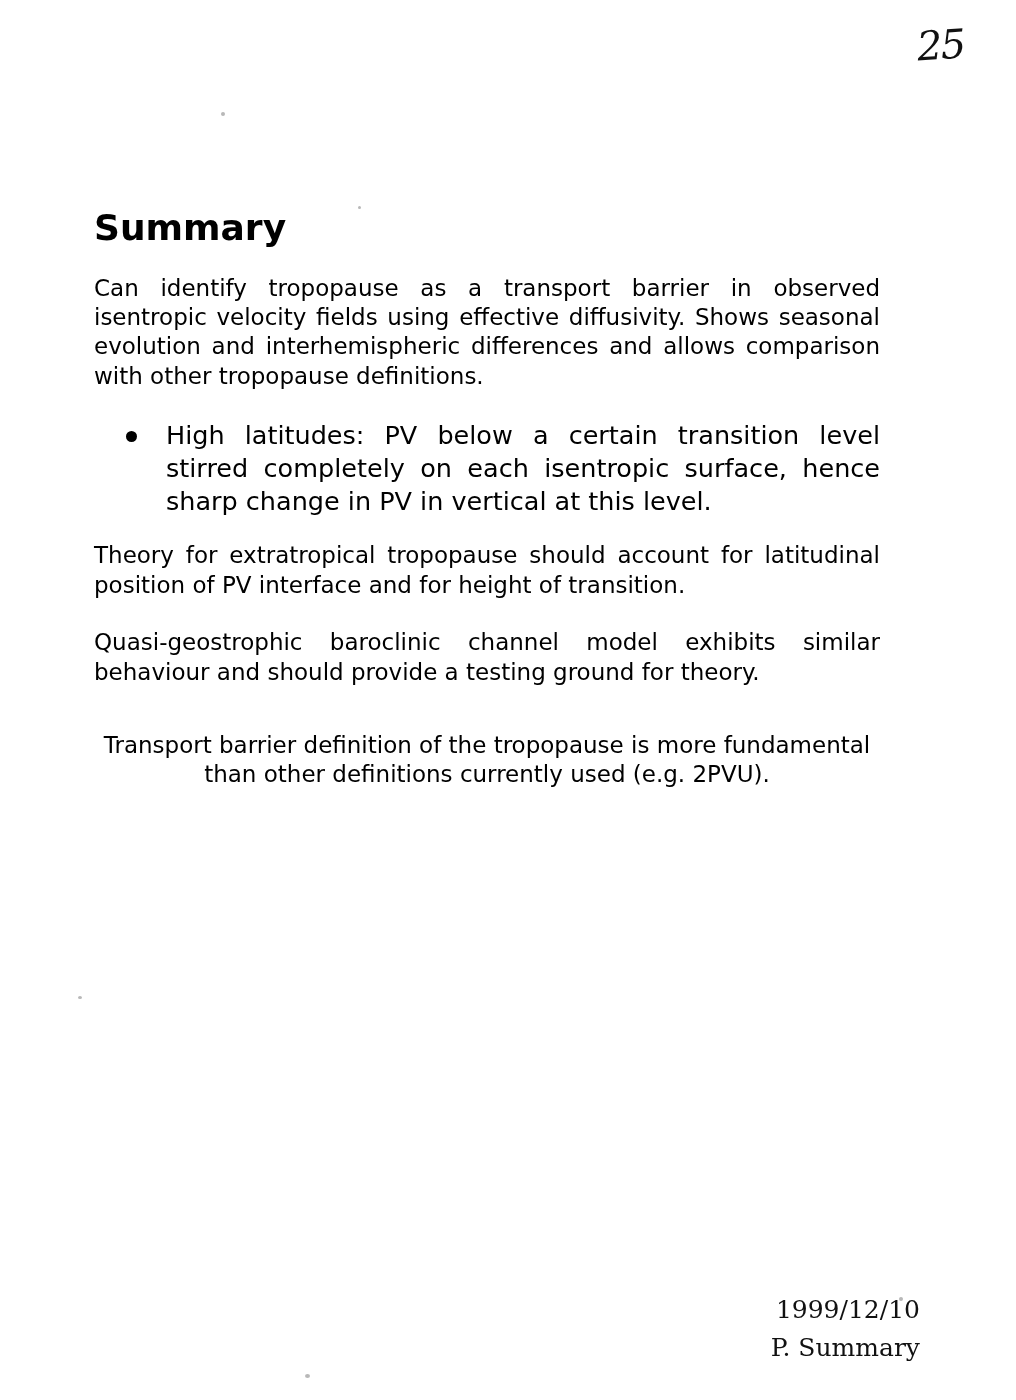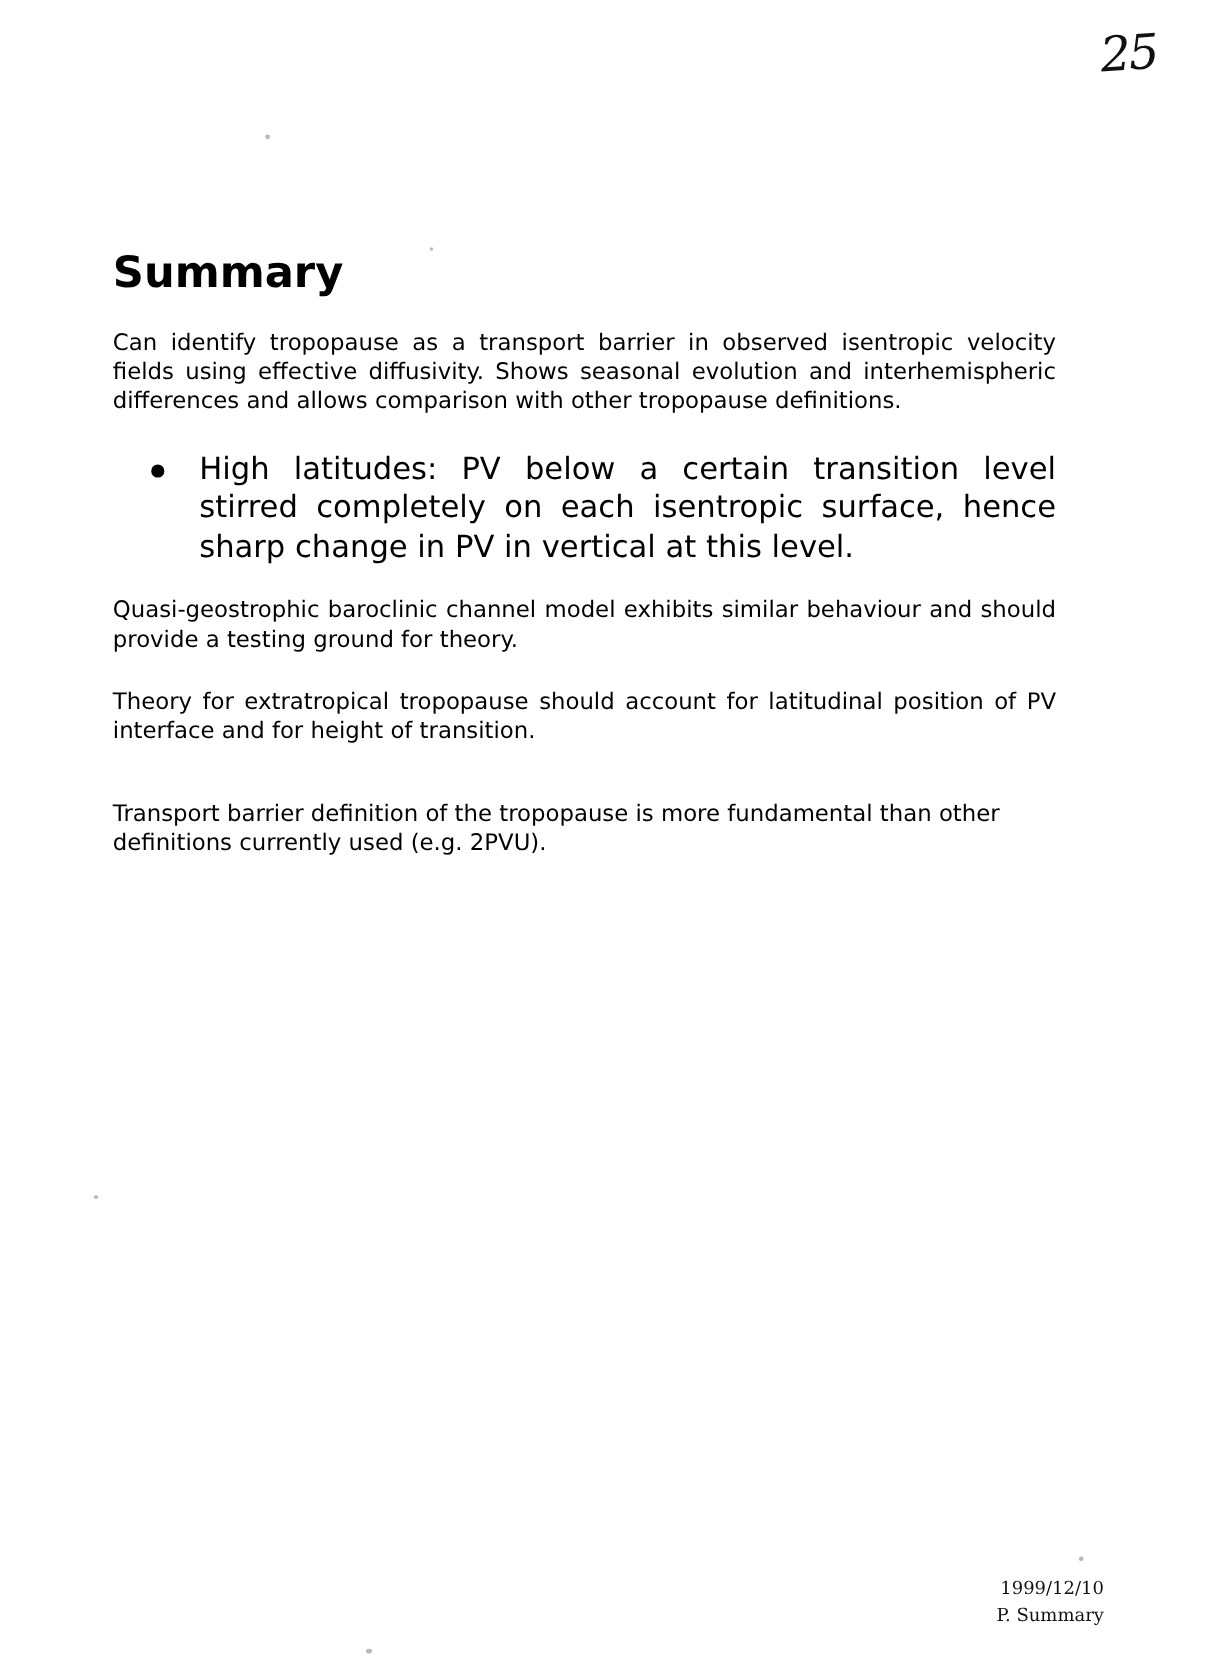--- a/index.html
+++ b/index.html
@@ -53,27 +53,27 @@
   h1.title {
     margin: 0 0 26px 0;
     font-size: 36px;
     font-weight: 700;
     letter-spacing: 0px;
     line-height: 1.1;
   }
 
   p.para {
     margin: 0 0 28px 0;
-    font-size: 19px;
+    font-size: 23px;
     line-height: 1.28;
     text-align: justify;
     text-justify: inter-word;
   }
   p.para.last-left {
-    text-align: left;
+    text-align: center;
     margin-top: 44px;
   }
 
   ul.bullets {
     list-style: none;
     margin: 0 0 24px 0;
     padding: 0;
   }
   ul.bullets li {
     position: relative;
@@ -93,24 +93,24 @@
     top: 12px;
     width: 11px;
     height: 11px;
     background: #000;
     border-radius: 50%;
   }
 
   .footer {
     position: absolute;
     right: 96px;
-    bottom: 42px;
+    bottom: 32px;
     text-align: right;
     font-family: "DejaVu Serif", serif;
-    font-size: 15px;
+    font-size: 25px;
     line-height: 1.55;
     color: #111;
   }
 </style>
 </head>
 <body>
 
 <div class="page">
 
   <div class="page-number">25</div>
@@ -127,22 +127,22 @@
 
     <p class="para">Can identify tropopause as a transport barrier in observed isentropic velocity fields using effective diffusivity. Shows seasonal evolution and interhemispheric differences and allows comparison with other tropopause definitions.</p>
 
     <ul class="bullets">
       <li>
         <span class="dot"></span>
         <span>High latitudes: PV below a certain transition level stirred completely on each isentropic surface, hence sharp change in PV in vertical at this level.</span>
       </li>
     </ul>
 
+    <p class="para">Theory for extratropical tropopause should account for latitudinal position of PV interface and for height of transition.</p>
     <p class="para">Quasi-geostrophic baroclinic channel model exhibits similar behaviour and should provide a testing ground for theory.</p>
-    <p class="para">Theory for extratropical tropopause should account for latitudinal position of PV interface and for height of transition.</p>
     <p class="para last-left">Transport barrier definition of the tropopause is more fundamental than other definitions currently used (e.g. 2PVU).</p>
 
   </div>
 
   <div class="footer">
     <div>1999/12/10</div>
     <div>P. Summary</div>
   </div>
 
 </div>

